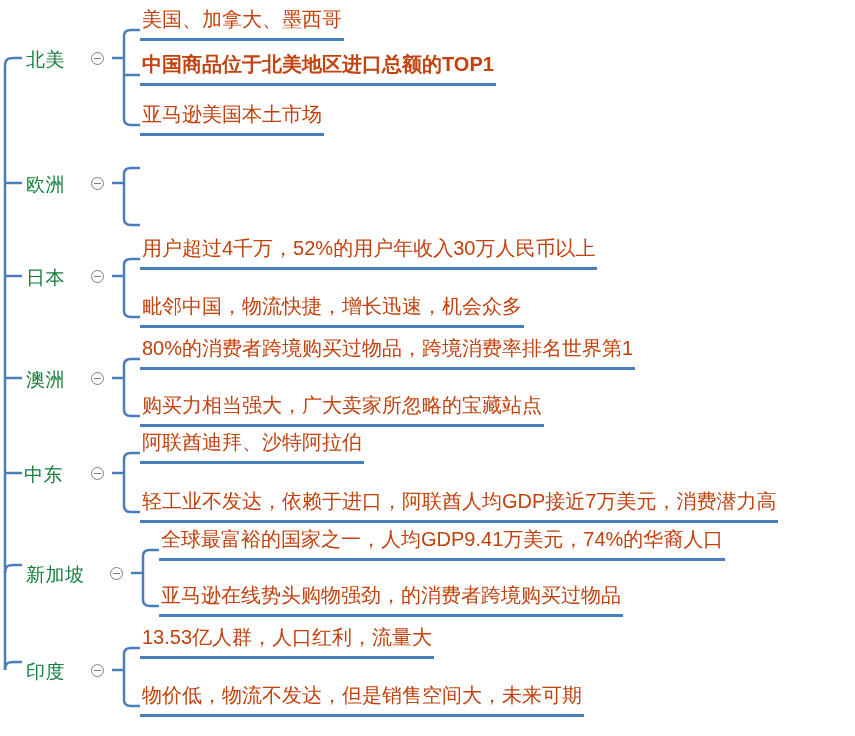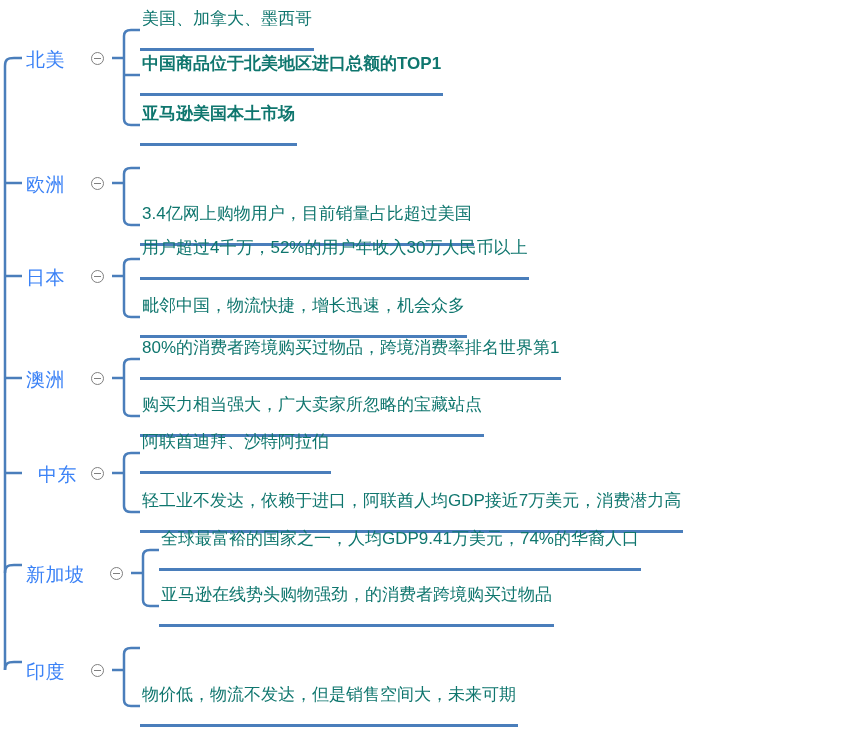--- a/index.html
+++ b/index.html
@@ -21,21 +21,21 @@
     position: absolute;
     left: 0;
     top: 0;
     width: 855px;
     height: 736px;
     pointer-events: none;
   }
   .branch-label {
     position: absolute;
     font-size: 19px;
-    color: #3b82f6;
+    color: #15803d;
     white-space: nowrap;
     letter-spacing: 0.5px;
   }
   .collapse-toggle {
     position: absolute;
     width: 13px;
     height: 13px;
     border: 1px solid #7f7f7f;
     border-radius: 50%;
     background: #ffffff;
@@ -49,24 +49,24 @@
     width: 7px;
     height: 1px;
     background: #7f7f7f;
   }
   .leaf {
     position: absolute;
     white-space: nowrap;
   }
   .leaf-text {
     display: block;
-    font-size: 17px;
-    color: #0f766e;
+    font-size: 20px;
+    color: #c2410c;
     line-height: 22px;
-    padding: 0 2px 17px 2px;
+    padding: 0 2px 7px 2px;
     white-space: nowrap;
   }
   .leaf-rule {
     display: block;
     height: 3px;
     background: #4a7ebb;
     margin-top: 1px;
   }
 </style>
 </head>
@@ -127,33 +127,32 @@
   <div class="collapse-toggle" style="left:91px; top:52px;"></div>
 
   <div class="leaf" style="left:140px; top:8px;">
     <span class="leaf-text">美国、加拿大、墨西哥</span>
     <span class="leaf-rule"></span>
   </div>
   <div class="leaf" style="left:140px; top:53px;font-weight:bold;">
     <span class="leaf-text">中国商品位于北美地区进口总额的TOP1</span>
     <span class="leaf-rule"></span>
   </div>
-  <div class="leaf" style="left:140px; top:103px;font-weight:bold;">
+  <div class="leaf" style="left:140px; top:103px;">
     <span class="leaf-text">亚马逊美国本土市场</span>
     <span class="leaf-rule"></span>
   </div>
 
   <div class="branch-label" style="left:26px; top:172px;text-align:center;">欧洲</div>
   <div class="collapse-toggle" style="left:91px; top:177px;"></div>
 
   <div class="leaf" style="left:140px; top:146px;">
     <span class="leaf-rule"></span>
   </div>
   <div class="leaf" style="left:140px; top:203px;">
-    <span class="leaf-text">3.4亿网上购物用户，目前销量占比超过美国</span>
     <span class="leaf-rule"></span>
   </div>
 
   <div class="branch-label" style="left:26px; top:265px;">日本</div>
   <div class="collapse-toggle" style="left:91px; top:270px;"></div>
 
   <div class="leaf" style="left:140px; top:237px;">
     <span class="leaf-text">用户超过4千万，52%的用户年收入30万人民币以上</span>
     <span class="leaf-rule"></span>
   </div>
@@ -167,21 +166,21 @@
 
   <div class="leaf" style="left:140px; top:337px;text-align:right;">
     <span class="leaf-text">80%的消费者跨境购买过物品，跨境消费率排名世界第1</span>
     <span class="leaf-rule"></span>
   </div>
   <div class="leaf" style="left:140px; top:394px;">
     <span class="leaf-text">购买力相当强大，广大卖家所忽略的宝藏站点</span>
     <span class="leaf-rule"></span>
   </div>
 
-  <div class="branch-label" style="left:38px; top:462px;">中东</div>
+  <div class="branch-label" style="left:24px; top:462px;">中东</div>
   <div class="collapse-toggle" style="left:91px; top:467px;"></div>
 
   <div class="leaf" style="left:140px; top:431px;">
     <span class="leaf-text">阿联酋迪拜、沙特阿拉伯</span>
     <span class="leaf-rule"></span>
   </div>
   <div class="leaf" style="left:140px; top:490px;">
     <span class="leaf-text">轻工业不发达，依赖于进口，阿联酋人均GDP接近7万美元，消费潜力高</span>
     <span class="leaf-rule"></span>
   </div>
@@ -194,18 +193,22 @@
     <span class="leaf-rule"></span>
   </div>
   <div class="leaf" style="left:159px; top:584px;">
     <span class="leaf-text">亚马逊在线势头购物强劲，的消费者跨境购买过物品</span>
     <span class="leaf-rule"></span>
   </div>
 
   <div class="branch-label" style="left:26px; top:659px;">印度</div>
   <div class="collapse-toggle" style="left:91px; top:664px;"></div>
 
+  <div class="leaf" style="left:140px; top:626px;">
+    <span class="leaf-text">13.53亿人群，人口红利，流量大</span>
+    <span class="leaf-rule"></span>
+  </div>
   <div class="leaf" style="left:140px; top:684px;">
     <span class="leaf-text">物价低，物流不发达，但是销售空间大，未来可期</span>
     <span class="leaf-rule"></span>
   </div>
 
 </div>
 
 </body></html>

